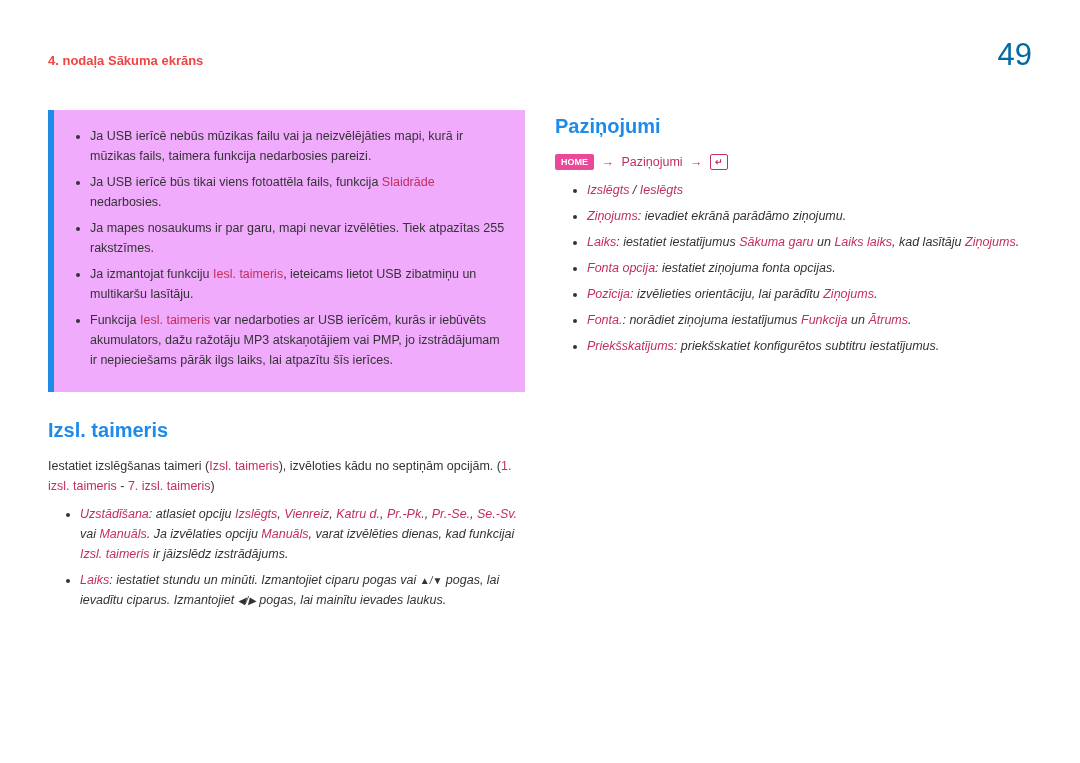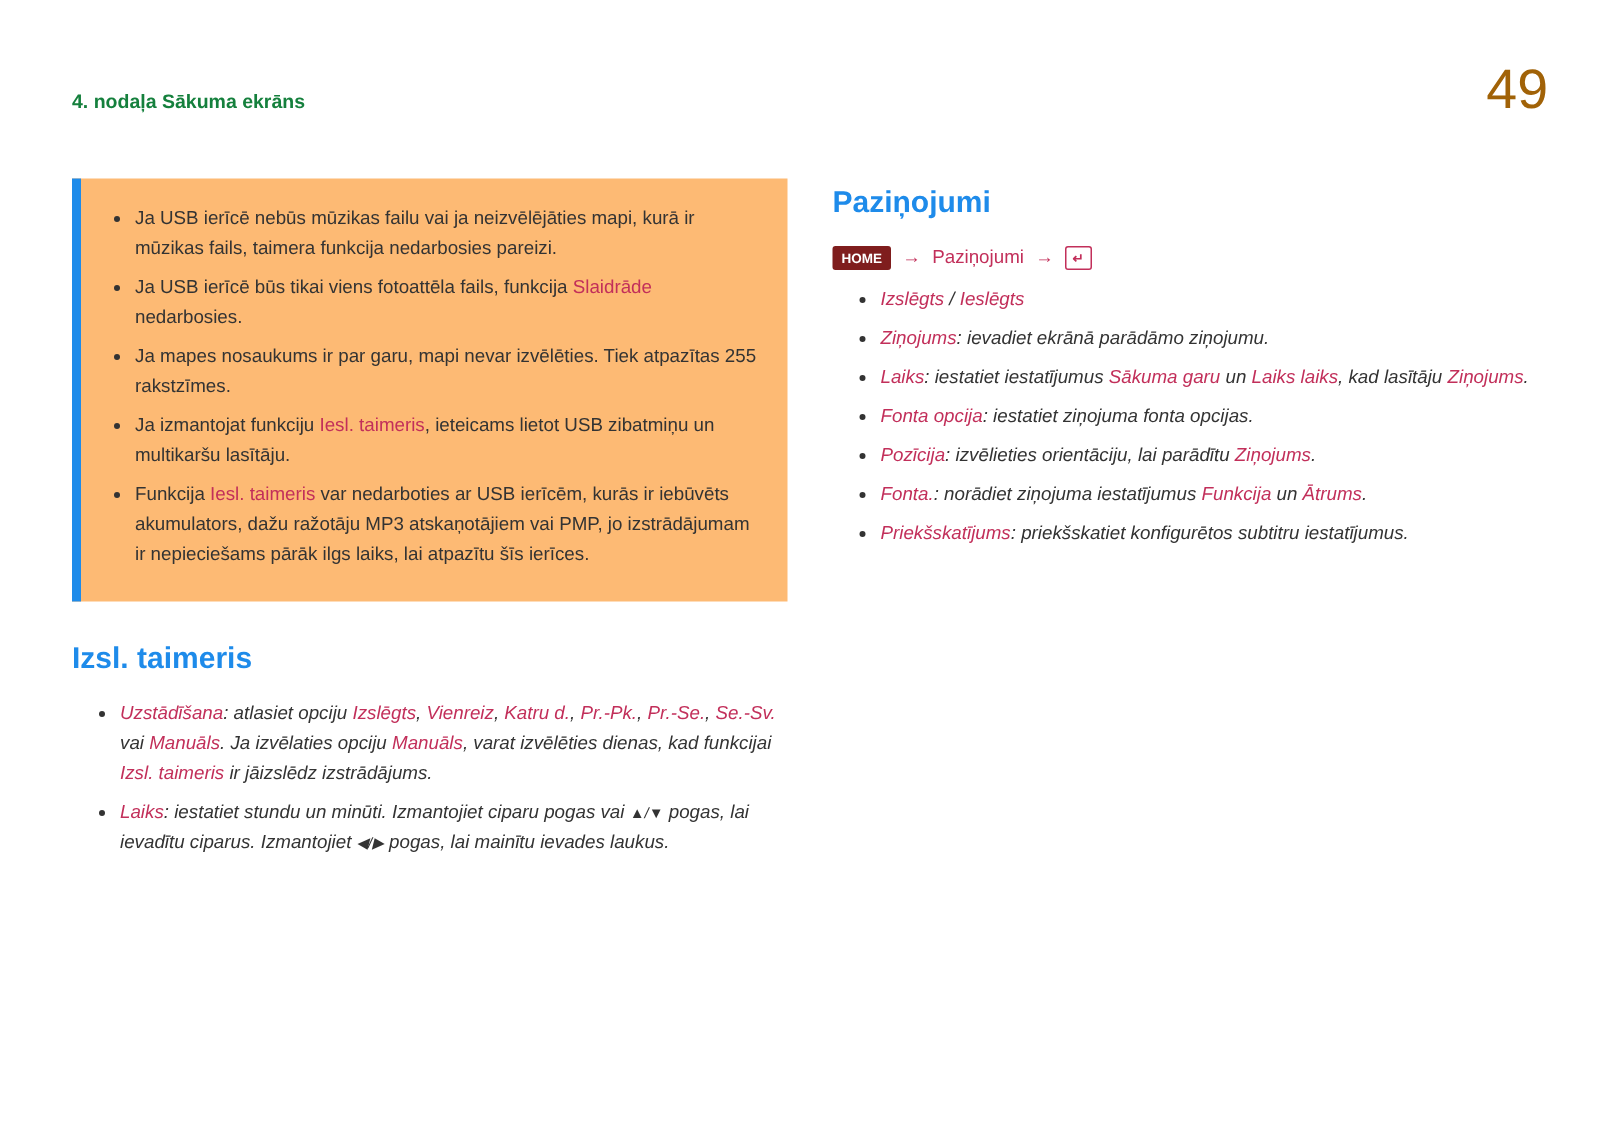--- a/index.html
+++ b/index.html
@@ -13,40 +13,40 @@
     font-size: 12.5px;
     line-height: 1.6;
   }
   .header-row {
     display: flex;
     justify-content: space-between;
     align-items: baseline;
     margin-bottom: 30px;
   }
   .chapter {
-    color: #15803d;
+    color: #ef4444;
     font-weight: 600;
     font-size: 13px;
   }
   .page-no {
-    color: #a16207;
-    font-size: 37px;
+    color: #0369a1;
+    font-size: 31px;
     font-weight: 400;
     margin-left: 16px;
   }
   .columns {
     display: flex;
     gap: 30px;
   }
   .col {
     flex: 1;
   }
   .info-box {
     border-left: 6px solid #1e8bea;
-    background: #fdba74;
+    background: #f0abfc;
     padding: 16px 20px 16px 20px;
     margin-bottom: 22px;
   }
   .info-box ul {
     list-style: disc;
     padding-left: 16px;
   }
   .info-box li { margin-bottom: 6px; }
   h2 {
     color: #1e8bea;
@@ -63,21 +63,21 @@
   .sublist {
     list-style: none;
     padding-left: 8px;
     margin-top: 4px;
   }
   .sublist li::before { content: "–  "; }
   .hl { color: #c22f5a; }
   .nav-path { margin-bottom: 8px; }
   .home-pill {
     display: inline-block;
-    background: #7f1d1d;
+    background: #ec4899;
     color: #fff;
     font-size: 9px;
     font-weight: bold;
     padding: 1px 6px;
     border-radius: 2px;
     vertical-align: middle;
   }
   .arrow { color: #c22f5a; font-weight: 600; padding: 0 4px; }
   .enter-icon {
     display: inline-block;
@@ -112,20 +112,23 @@
         <li>
           <span>Ja izmantojat funkciju </span><span class="hl">Iesl. taimeris</span><span>, ieteicams lietot USB zibatmiņu un multikaršu lasītāju.</span>
         </li>
         <li>
           <span>Funkcija </span><span class="hl">Iesl. taimeris</span><span> var nedarboties ar USB ierīcēm, kurās ir iebūvēts akumulators, dažu ražotāju MP3 atskaņotājiem vai PMP, jo izstrādājumam ir nepieciešams pārāk ilgs laiks, lai atpazītu šīs ierīces.</span>
         </li>
       </ul>
     </div>
 
     <h2>Izsl. taimeris</h2>
+    <p class="body-text">
+      <span>Iestatiet izslēgšanas taimeri (</span><span class="hl">Izsl. taimeris</span><span>), izvēloties kādu no septiņām opcijām. (</span><span class="hl">1. izsl. taimeris</span><span> - </span><span class="hl">7. izsl. taimeris</span><span>)</span>
+    </p>
     <ul class="body-list">
       <li>
         <span class="hl">Uzstādīšana</span><span>: atlasiet opciju </span><span class="hl">Izslēgts</span><span>, </span><span class="hl">Vienreiz</span><span>, </span><span class="hl">Katru d.</span><span>, </span><span class="hl">Pr.-Pk.</span><span>, </span><span class="hl">Pr.-Se.</span><span>, </span><span class="hl">Se.-Sv.</span><span> vai </span><span class="hl">Manuāls</span><span>. Ja izvēlaties opciju </span><span class="hl">Manuāls</span><span>, varat izvēlēties dienas, kad funkcijai </span><span class="hl">Izsl. taimeris</span><span> ir jāizslēdz izstrādājums.</span>
       </li>
       <li>
         <span class="hl">Laiks</span><span>: iestatiet stundu un minūti. Izmantojiet ciparu pogas vai </span><span class="tri">▲/▼</span><span> pogas, lai ievadītu ciparus. Izmantojiet </span><span class="tri">◀/▶</span><span> pogas, lai mainītu ievades laukus.</span>
       </li>
     </ul>
   </div>
 

